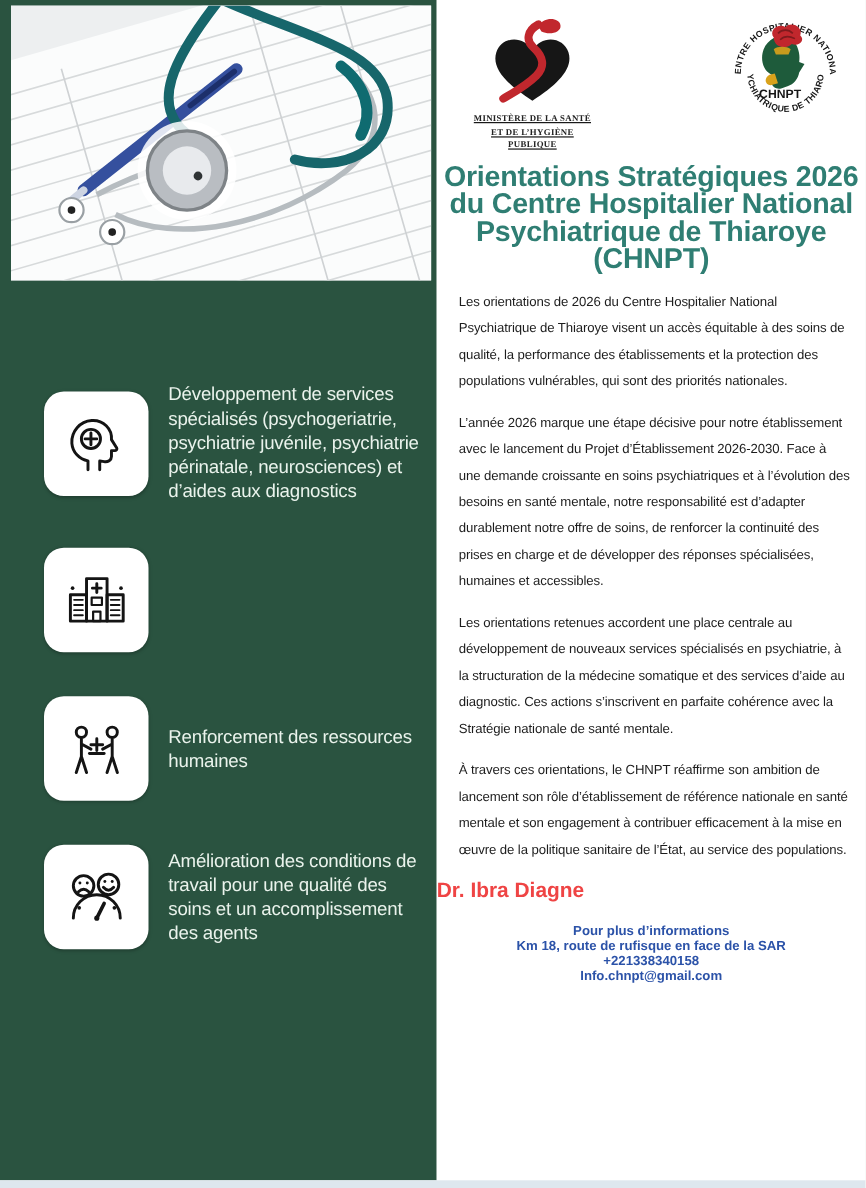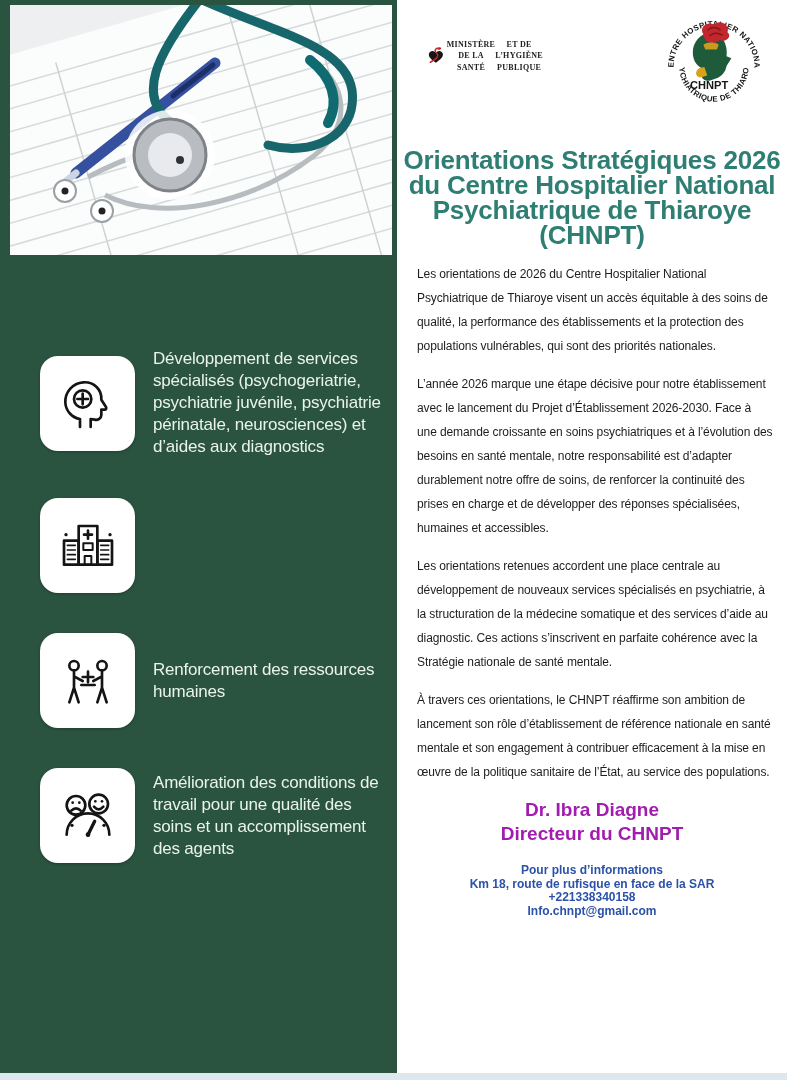--- a/index.html
+++ b/index.html
@@ -12,28 +12,28 @@
          display:flex;flex-direction:column;gap:40px;padding:0 8px 0 40px;justify-content:space-between;}
   .item{display:flex;align-items:center;gap:18px;}
   .icon-box{width:95px;height:95px;background:#fff;border-radius:18px;flex:0 0 auto;
             display:flex;align-items:center;justify-content:center;box-shadow:0 1px 3px rgba(0,0,0,.25);}
   .item-text{color:#EAF3EC;font-size:17px;line-height:22px;letter-spacing:-0.2px;max-width:236px;}
   .line-icon{stroke:#141414;fill:none;stroke-width:4;stroke-linecap:round;stroke-linejoin:round;}
   
   .right-panel{position:absolute;left:397px;top:0;width:390px;height:1073px;background:#fff;box-sizing:border-box;}
   .logos{display:flex;justify-content:space-between;align-items:flex-start;
          padding:10px 20px 0 28px;height:138px;box-sizing:border-box;}
-  .ministry{display:flex;align-items:center;width:118px;}
+  .ministry{display:flex;flex-direction:column;align-items:center;width:118px;text-decoration:underline;}
   .ministry-name{font-family:"Liberation Serif",serif;font-weight:bold;font-size:8px;
                  letter-spacing:.3px;color:#222;text-align:center;line-height:1.4;margin-top:2px;}
   .doc-title{margin:10px 6px 0;text-align:center;color:#2F7E73;font-size:26px;line-height:25px;
              font-weight:bold;letter-spacing:-0.2px;}
   .paragraphs{padding:14px 14px 0 20px;}
   .paragraphs p{margin:0 0 14px;font-size:12px;line-height:24px;color:#1d1d1d;letter-spacing:-0.1px;}
-  .signature{margin-top:8px;text-align:center;color:#a21caf;font-weight:bold;font-size:19px;line-height:24px;}
+  .signature{margin-top:8px;color:#ef4444;font-weight:bold;font-size:19px;line-height:24px;}
   .contact{margin-top:18px;text-align:center;color:#2B52A8;font-weight:bold;font-size:12px;line-height:13.5px;}
   .bottom-bar{position:absolute;left:0;top:1073px;width:787px;height:7px;background:#DEE7EE;}
   .arc-text{font-family:"Liberation Sans",sans-serif;font-weight:bold;font-size:8.2px;fill:#161616;letter-spacing:.4px;}
 </style>
 </head>
 <body>
 
 <div class="page">
 
   <div class="left-panel">
@@ -181,21 +181,20 @@
 
     <div class="paragraphs">
       <p>Les orientations de 2026 du Centre Hospitalier National Psychiatrique de Thiaroye visent un accès équitable à des soins de qualité, la performance des établissements et la protection des populations vulnérables, qui sont des priorités nationales.</p>
       <p>L’année 2026 marque une étape décisive pour notre établissement avec le lancement du Projet d’Établissement 2026-2030. Face à une demande croissante en soins psychiatriques et à l’évolution des besoins en santé mentale, notre responsabilité est d’adapter durablement notre offre de soins, de renforcer la continuité des prises en charge et de développer des réponses spécialisées, humaines et accessibles.</p>
       <p>Les orientations retenues accordent une place centrale au développement de nouveaux services spécialisés en psychiatrie, à la structuration de la médecine somatique et des services d’aide au diagnostic. Ces actions s’inscrivent en parfaite cohérence avec la Stratégie nationale de santé mentale.</p>
       <p>À travers ces orientations, le CHNPT réaffirme son ambition de lancement son rôle d’établissement de référence nationale en santé mentale et son engagement à contribuer efficacement à la mise en œuvre de la politique sanitaire de l’État, au service des populations.</p>
     </div>
 
     <div class="signature">
       <div>Dr. Ibra Diagne</div>
-      <div>Directeur du CHNPT</div>
     </div>
 
     <div class="contact">
       <div>Pour plus d’informations</div>
       <div>Km 18, route de rufisque en face de la SAR</div>
       <div>+221338340158</div>
       <div>Info.chnpt@gmail.com</div>
     </div>
 
   </div>

